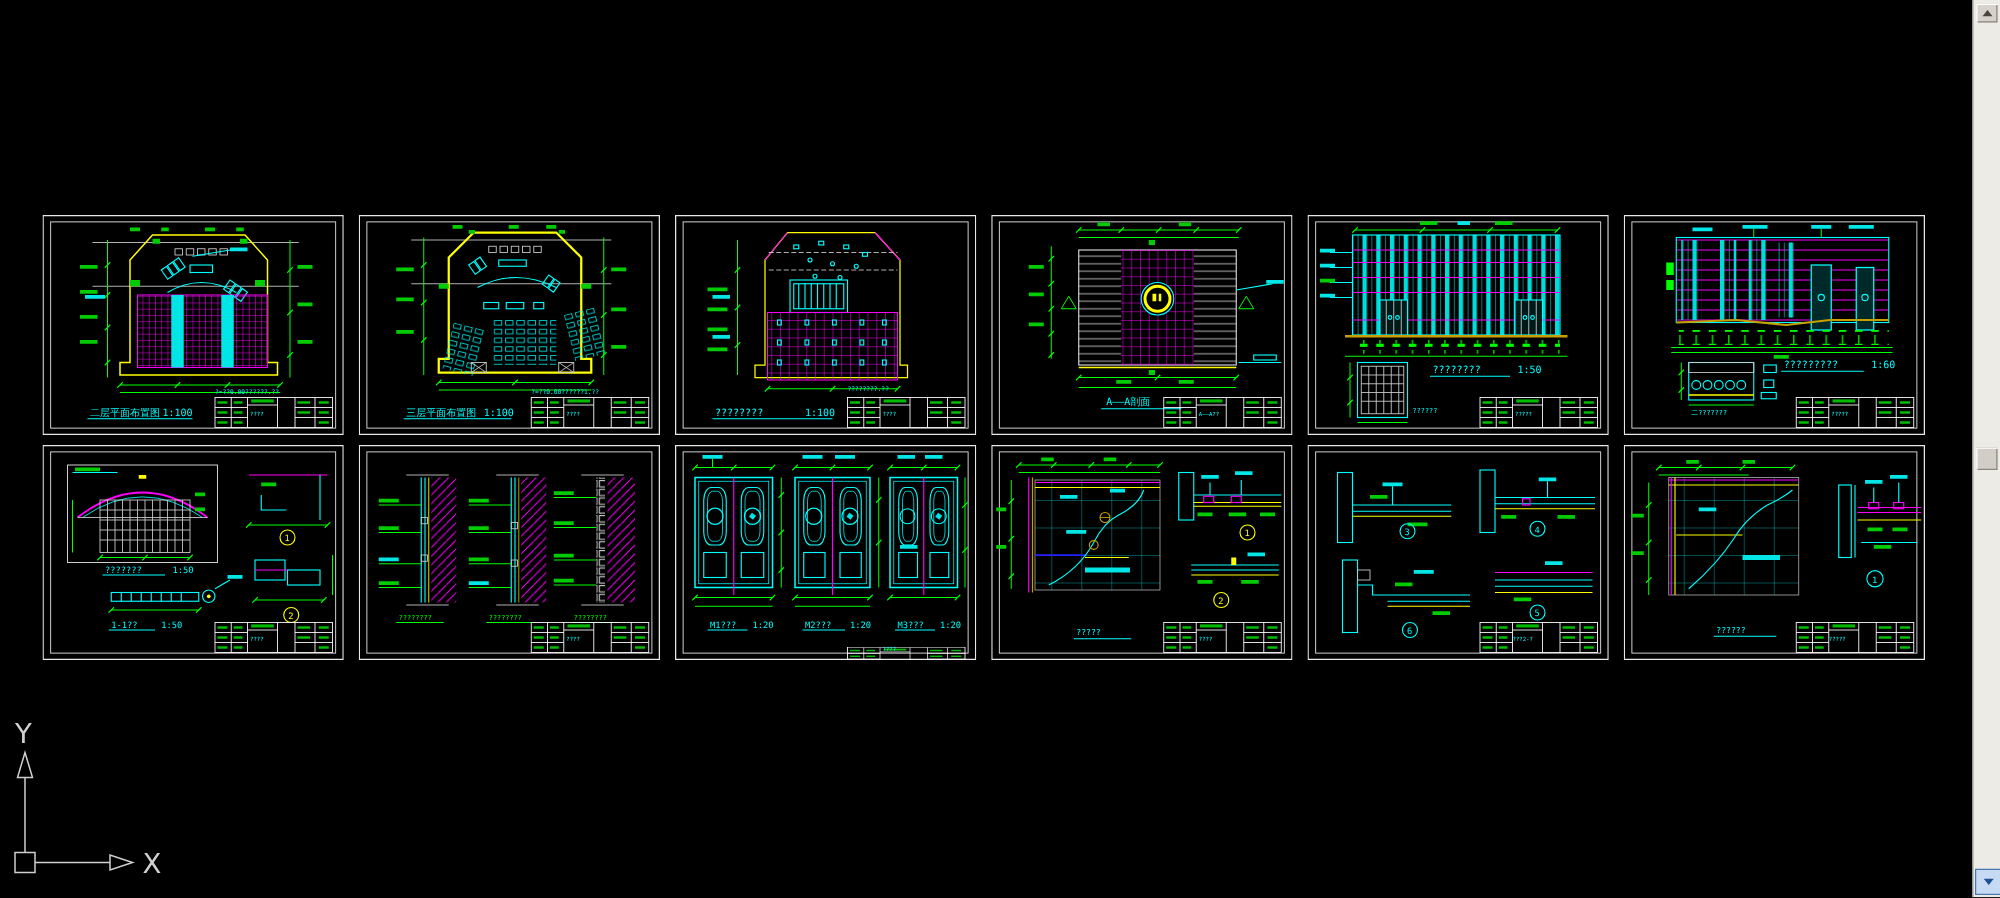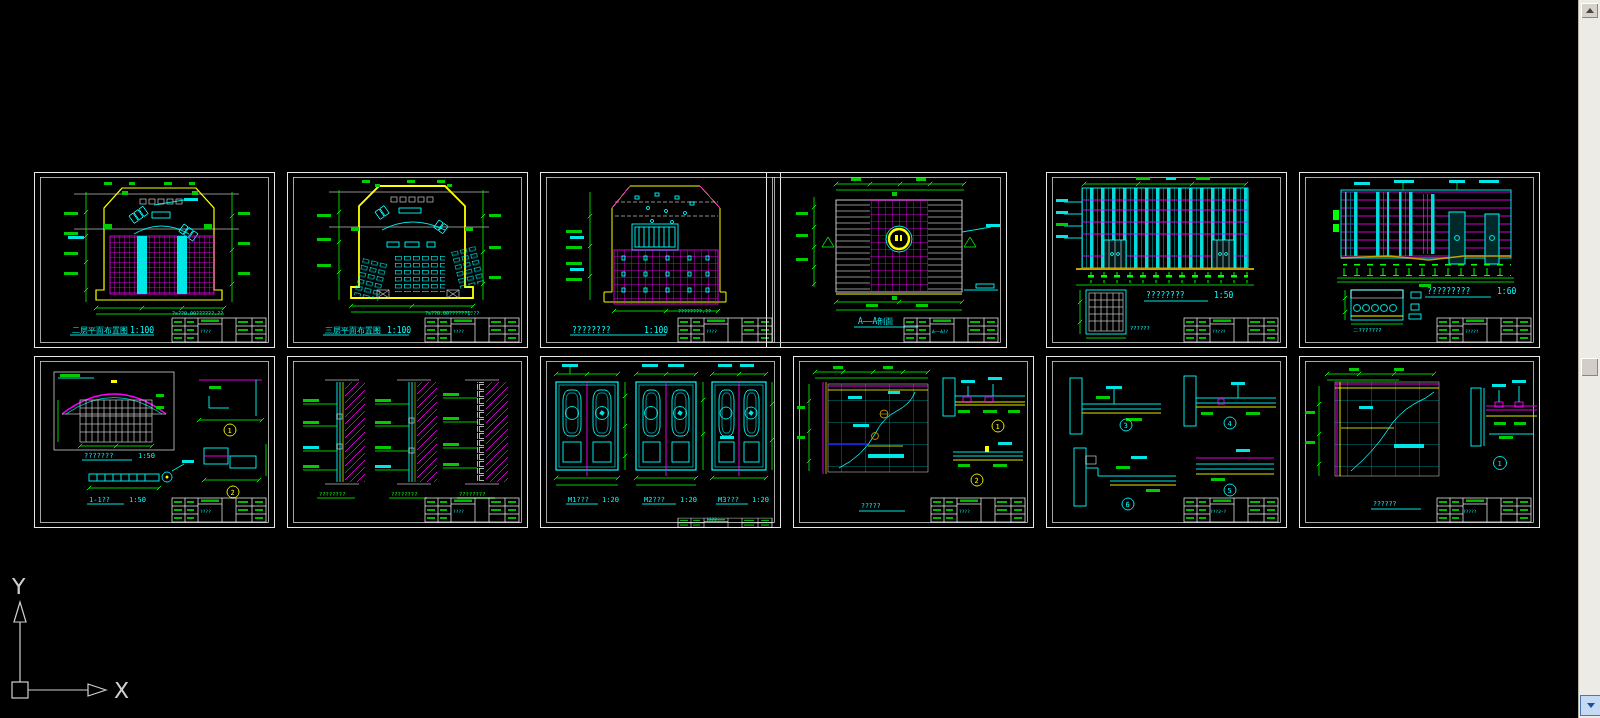--- a/index.html
+++ b/index.html
@@ -343,21 +343,21 @@
   </g>
   <text class="t8" x="32" y="161">????????</text>
   <text class="t8" x="104" y="161">1:100</text>
   <line class="cy" x1="30" y1="163" x2="126" y2="163"></line>
   <text class="t5" x="138" y="141">????????.??</text>
   <use href="#tblock" x="138" y="146"></use>
   <text class="t45" x="166" y="161">????</text>
 </svg>
 </div>
 
-<div class="sheet" style="left:766px;top:172px;width:241px;height:204px">
+<div class="sheet" style="left:793px;top:172px;width:241px;height:204px">
 <svg width="241" height="176" viewBox="0 0 241 176">
   <rect class="frame" x="0.5" y="0.5" width="240" height="175"></rect>
   <rect class="frame2" x="6.5" y="5.5" width="228" height="165"></rect>
   <g>
     <line class="gn" x1="70" y1="12" x2="198" y2="12"></line>
           <use href="#tick" x="70" y="12" class="gk"></use>
           <use href="#tick" x="104" y="12" class="gk"></use>
           <use href="#tick" x="134" y="12" class="gk"></use>
           <use href="#tick" x="164" y="12" class="gk"></use>
           <use href="#tick" x="198" y="12" class="gk"></use>

